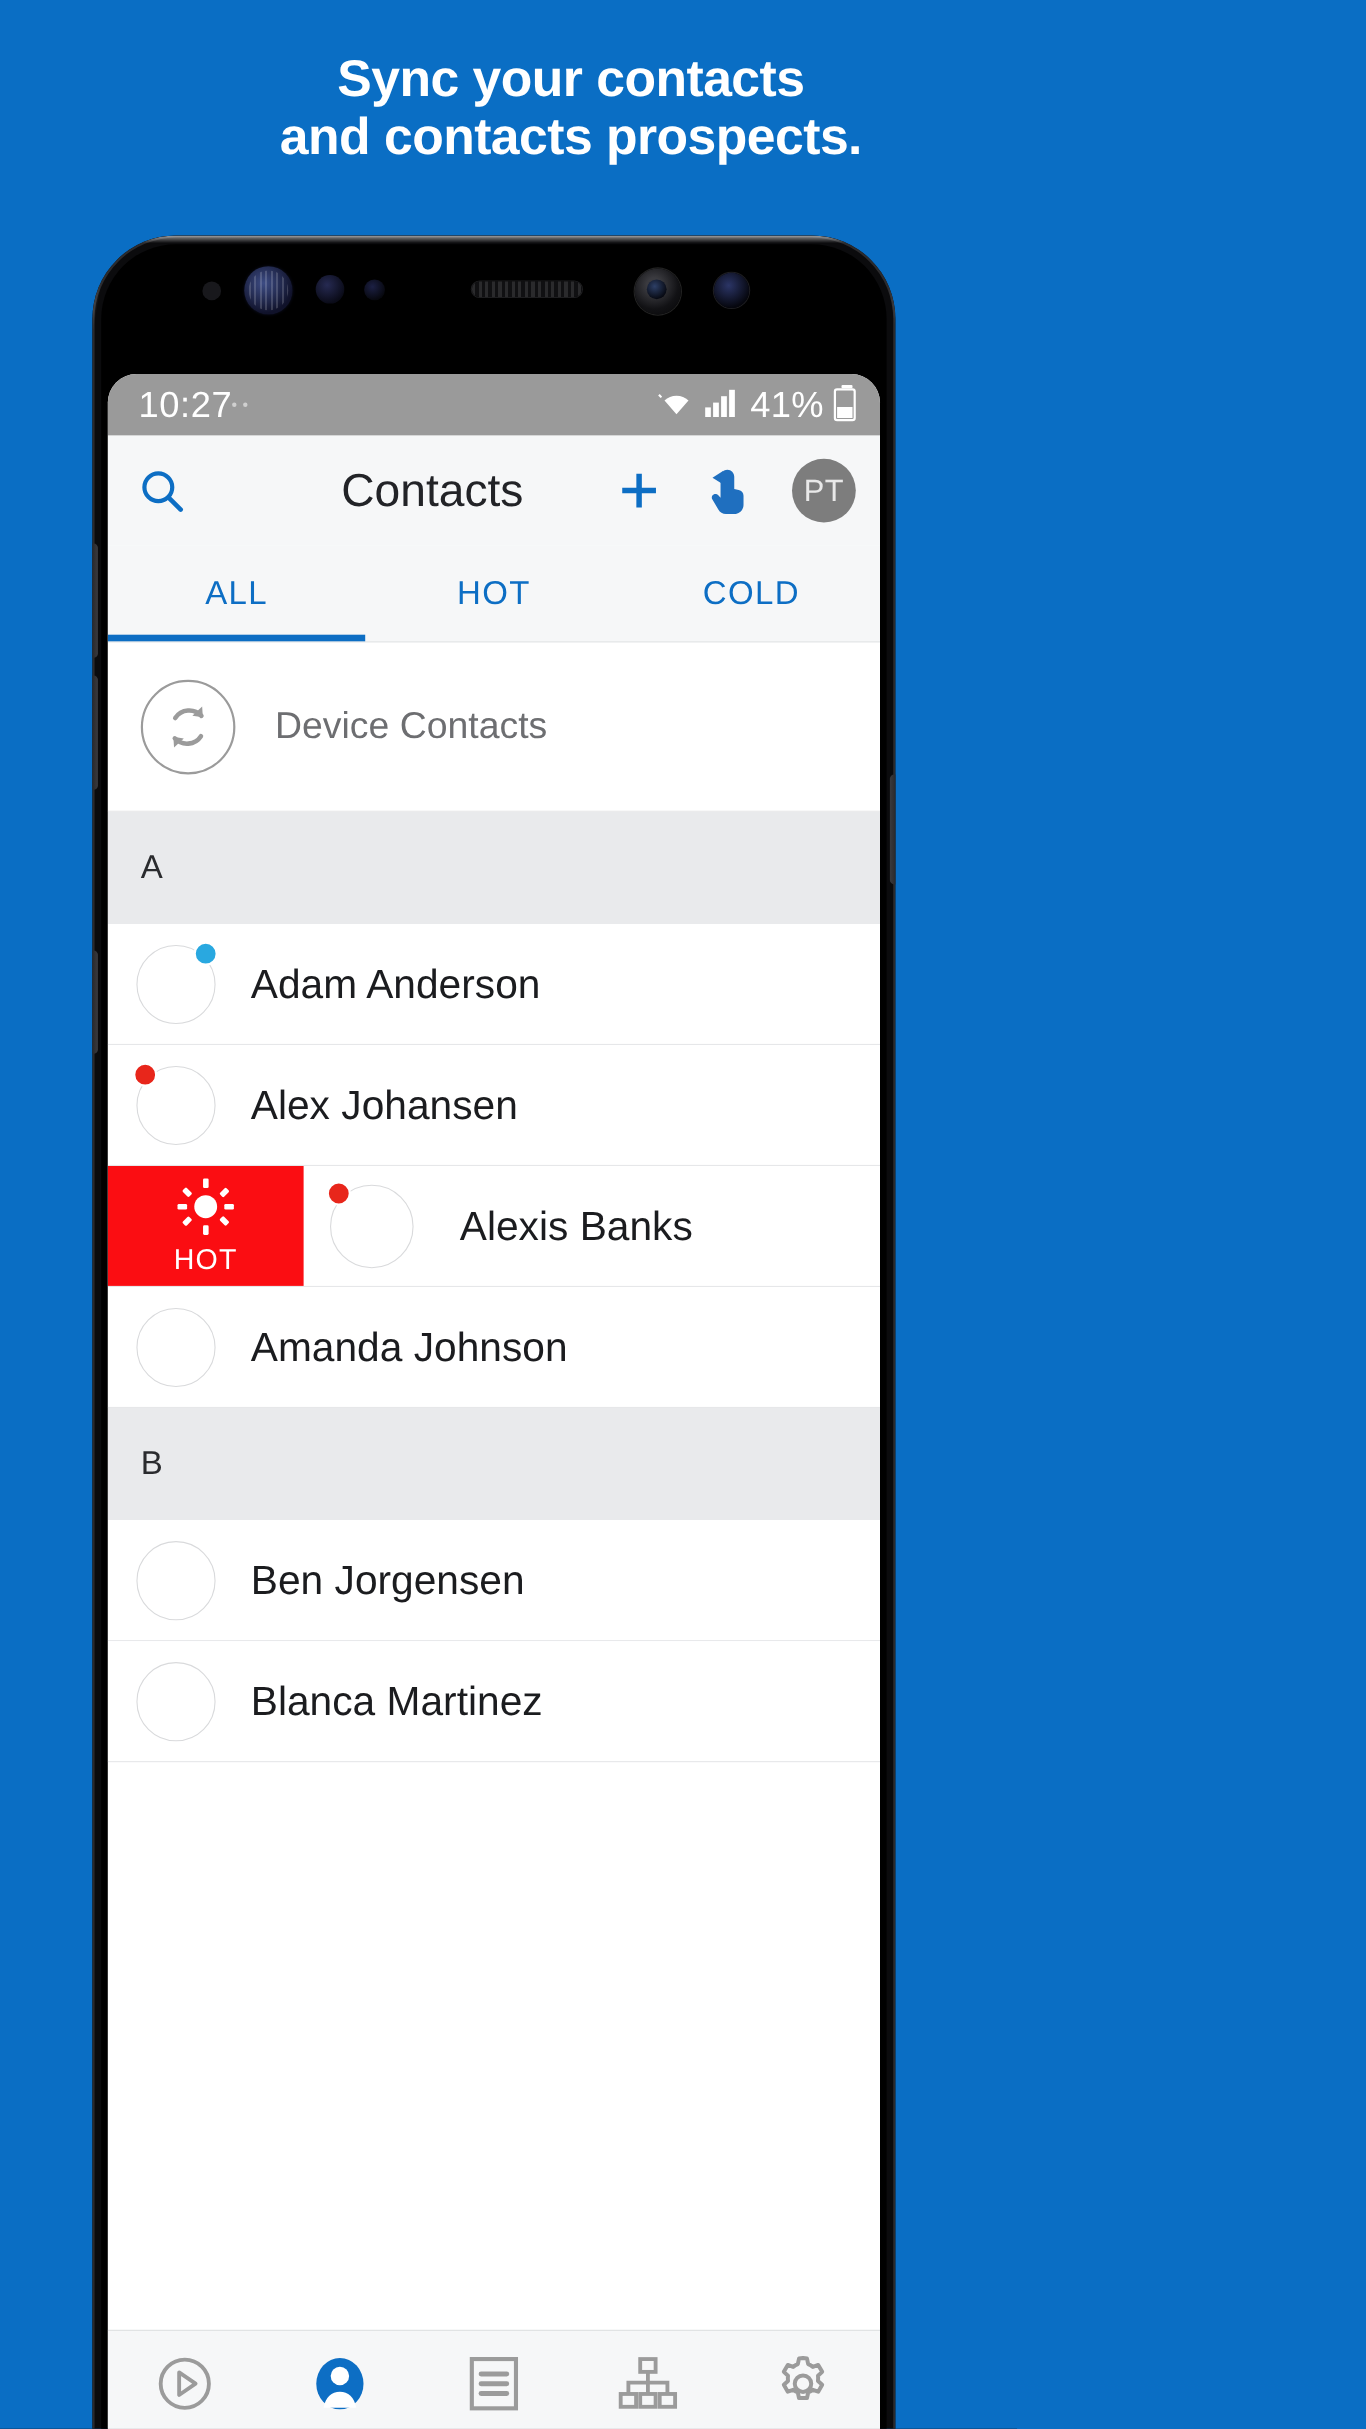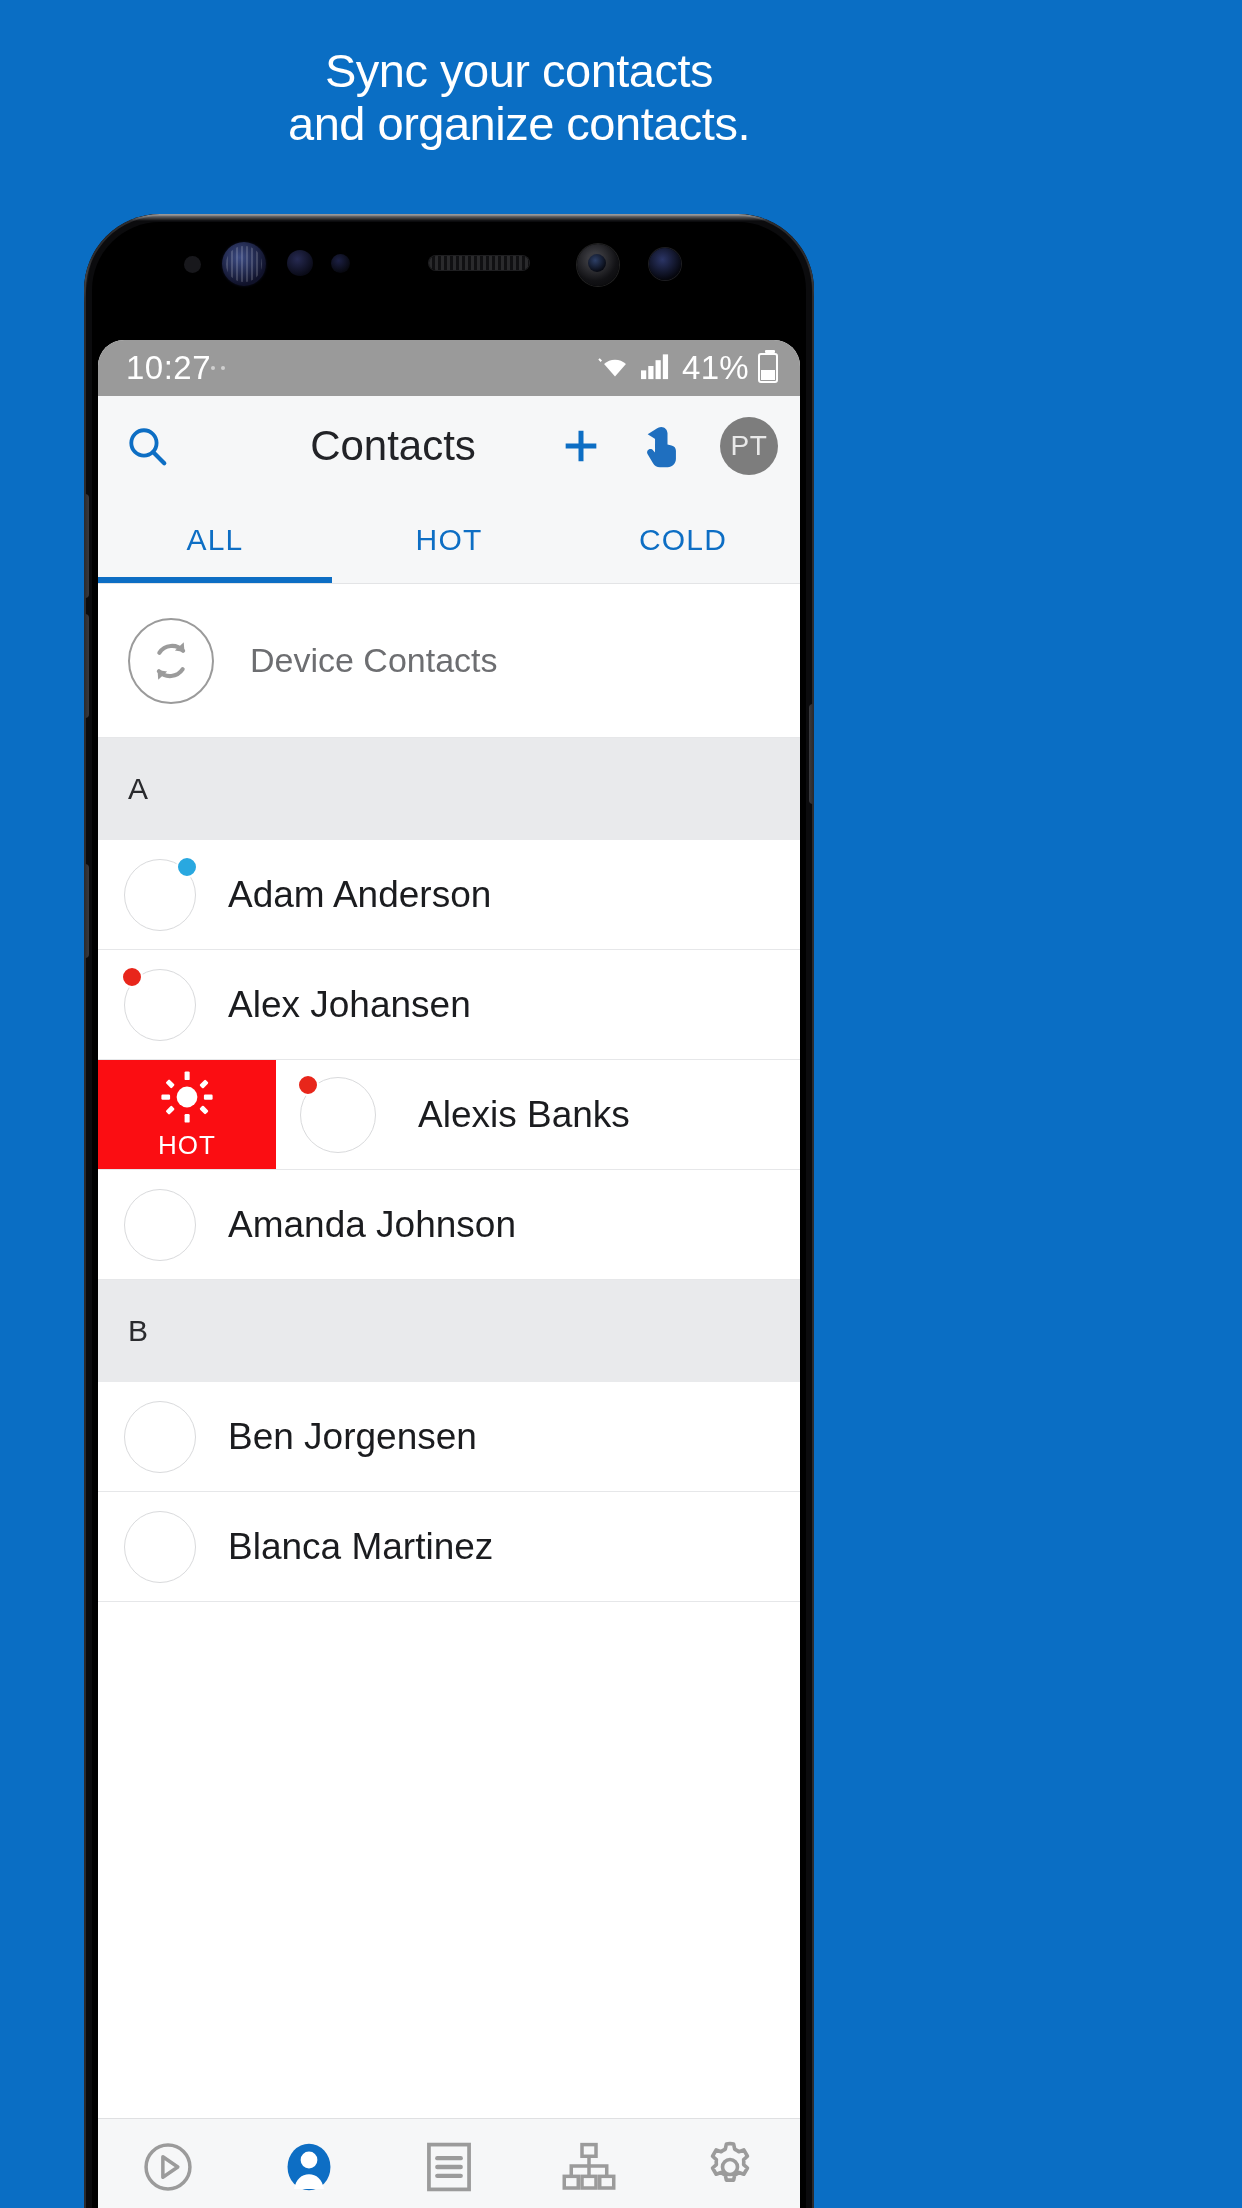--- a/index.html
+++ b/index.html
@@ -10,21 +10,21 @@
   }
   body { background: #0a6ec4; position: relative; }
 
   
   .headline {
     position: absolute;
     top: 46px; left: 0; width: 1038px;
     text-align: center;
     color: #ffffff;
     font-size: 47px;
-    font-weight: normal;
+    font-weight: bold;
     line-height: 1.05;
     letter-spacing: -0.5px;
   }
   .headline .l2 { display: block; margin-top: 4px; }
 
   
   .phone {
     position: absolute;
     left: 84px; top: 214px;
     width: 730px; height: 2000px;
@@ -267,21 +267,21 @@
   .face .body {
     position:absolute; left:50%; transform:translateX(-50%);
     bottom:-6%; width:84%; height:34%; border-radius:46% 46% 0 0;
   }
 </style>
 </head>
 <body>
 
 <div class="headline">
   <span class="l1">Sync your contacts</span>
-  <span class="l2">and organize contacts.</span>
+  <span class="l2">and contacts prospects.</span>
 </div>
 
 <div class="phone">
   <div class="phone-inner-edge"></div>
 
   <div class="sensors">
     <span class="s-dot s1"></span>
     <span class="s-dot s2"></span>
     <span class="s-dot s3"></span>
     <span class="s-dot s4"></span>

